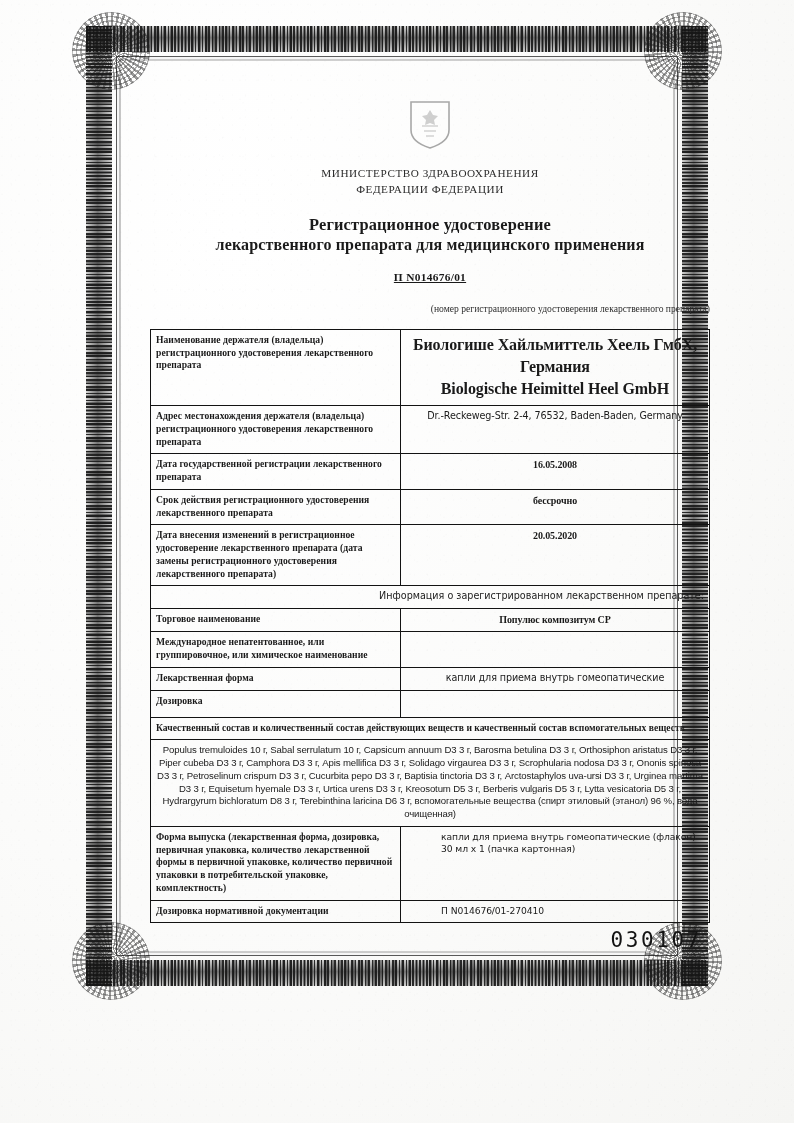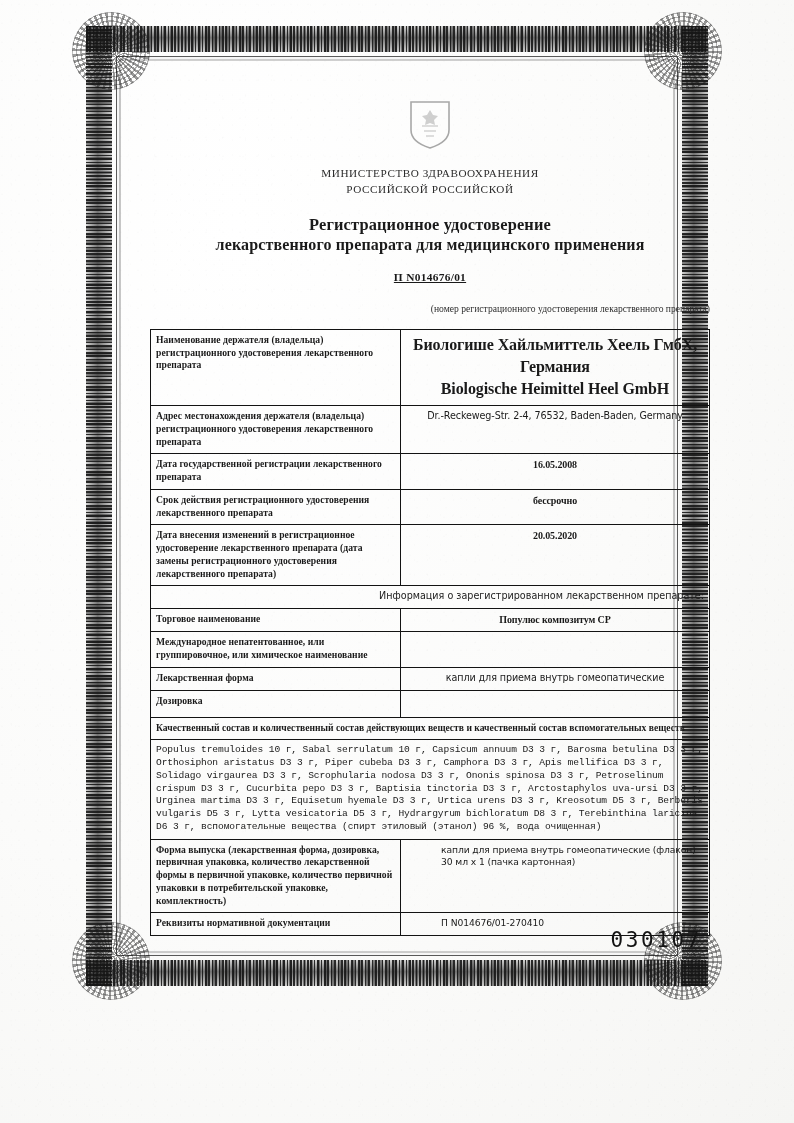--- a/index.html
+++ b/index.html
@@ -164,24 +164,24 @@
     padding:4px 5px;
     font-family:"DejaVu Sans", sans-serif;
     margin-top:41px;
   }
   td.fullbold{
     font-weight:bold;
     font-size:9.7px;
     line-height:1.36;
   }
   td.ingredients{
-    font-family:Liberation Mono, monospace;
+    font-family:Liberation Sans, sans-serif;
     font-size:8.85px;
     line-height:1.50;
-    text-align:left;
+    text-align:center;
     letter-spacing:-.12px;
     padding:4px 5px 5px 5px;
     border-radius:25px;
   }
   td.empty{height:17px;}
 
   .serial{
     position:absolute;
     right:92px;top:928px;
     font-family:"DejaVu Sans Mono", monospace;
@@ -213,21 +213,21 @@
     <div class="emblem-wrap">
       <svg class="emblem" viewBox="0 0 46 50">
         <path d="M4 2 H42 V30 Q42 42 23 48 Q4 42 4 30 Z" fill="none" stroke="#333" stroke-width="1.6"></path>
         <path d="M23 10 l3 5 5 1 -4 4 1 5 -5-2 -5 2 1-5 -4-4 5-1 Z" fill="#444" opacity=".6"></path>
         <path d="M15 26 h16 M17 31 h12 M19 36 h8" stroke="#444" stroke-width="1.4" opacity=".55"></path>
       </svg>
     </div>
 
     <div class="ministry">
       <div>МИНИСТЕРСТВО ЗДРАВООХРАНЕНИЯ</div>
-      <div>РОССИЙСКОЙ РОССИЙСКОЙ</div>
+      <div>ФЕДЕРАЦИИ ФЕДЕРАЦИИ</div>
     </div>
 
     <div class="doc-title">
       <span>Регистрационное удостоверение</span>
       <span class="l2">лекарственного препарата для медицинского применения</span>
     </div>
 
     <div class="regnum">П N014676/01</div>
     <div class="regnum-cap">(номер регистрационного удостоверения лекарственного препарата)</div>
 
@@ -290,21 +290,21 @@
         </tr>
 
         <tr>
           <td class="lbl">Форма выпуска (лекарственная форма, дозировка, первичная упаковка, количество лекарственной формы в первичной упаковке, количество первичной упаковки в потребительской упаковке, комплектность)</td>
           <td class="val left">
             <div>капли для приема внутрь гомеопатические (флакон)</div>
             <div>30 мл х 1 (пачка картонная)</div>
           </td>
         </tr>
         <tr>
-          <td class="lbl">Реквизиты нормативной документации</td>
+          <td class="lbl">Дозировка нормативной документации</td>
           <td class="val left">П N014676/01-270410</td>
         </tr>
       </tbody>
     </table>
   </div>
 
   <div class="serial">030107</div>
 </div>
 
 </body></html>

